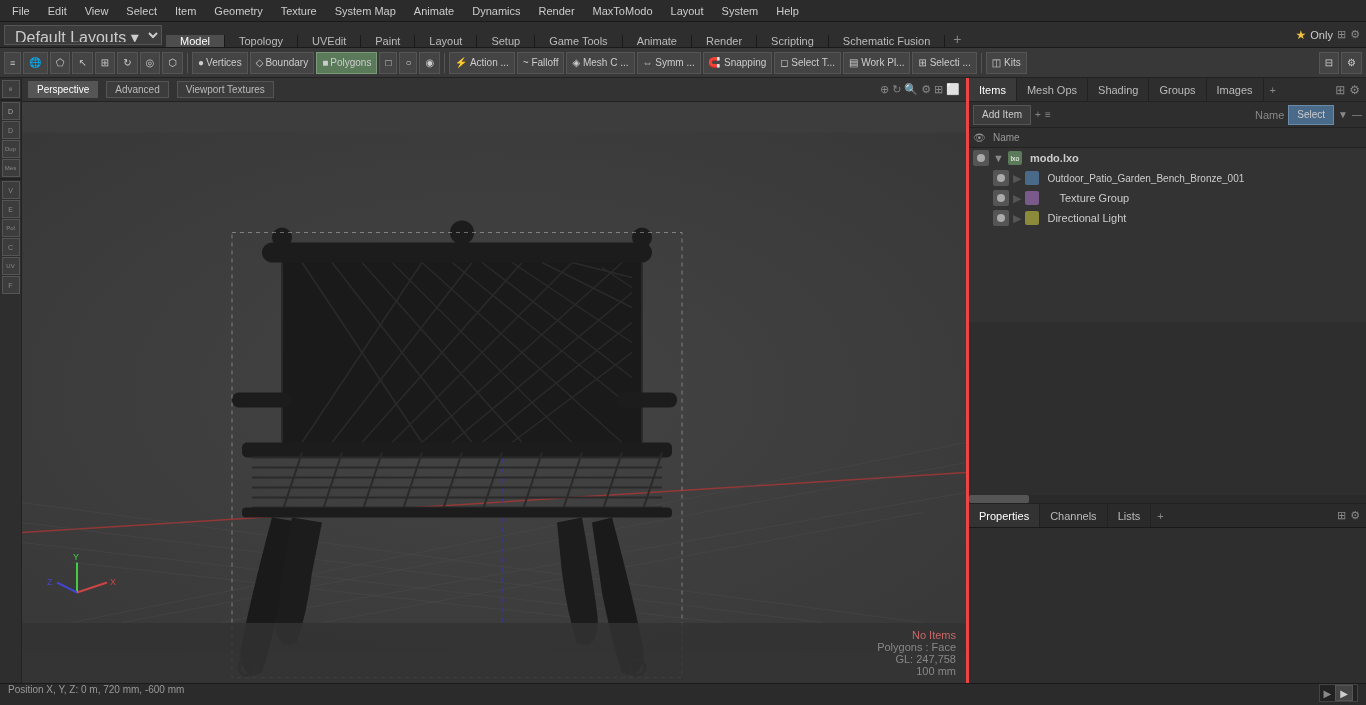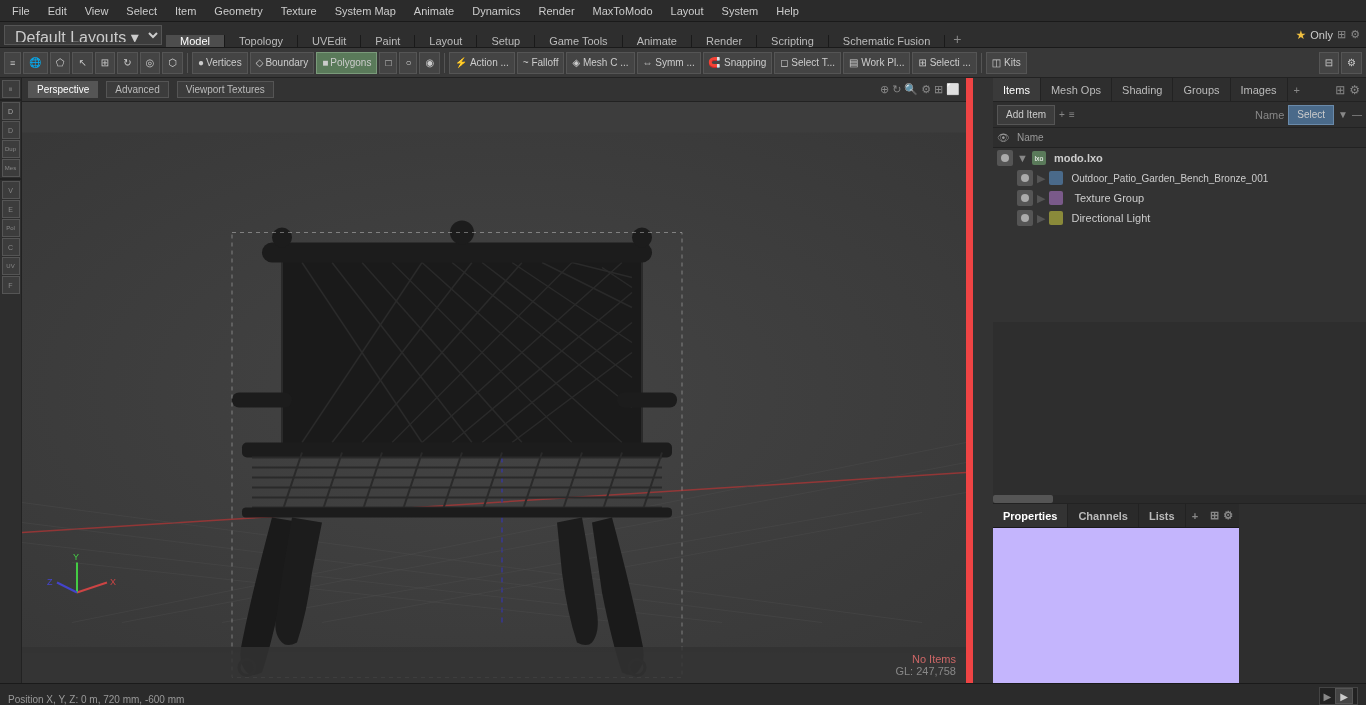--- a/index.html
+++ b/index.html
@@ -35,28 +35,28 @@
     
     #viewport-wrap { flex: 1; display: flex; flex-direction: column; }
     #viewport-header { display: flex; align-items: center; height: 24px; background: #333; border-bottom: 1px solid #222; padding: 0 6px; gap: 8px; }
     .vp-tab { padding: 2px 8px; background: #3c3c3c; border: 1px solid #555; color: #bbb; cursor: pointer; font-size: 10px; }
     .vp-tab.active { background: #555; color: #fff; }
     .vp-icons { display: flex; gap: 3px; margin-left: auto; }
     .vp-icon { color: #888; cursor: pointer; font-size: 11px; }
     #viewport { flex: 1; background: #3d3d3d; position: relative; overflow: hidden; }
 
     
-    #bottombar { display: flex; align-items: flex-end; height: 22px; background: #2b2b2b; border-top: 1px solid #1a1a1a; padding: 0 8px; gap: 4px; }
+    #bottombar { display: flex; align-items: flex-start; height: 22px; background: #2b2b2b; border-top: 1px solid #1a1a1a; padding: 0 8px; gap: 4px; }
     .pos-text { font-size: 10px; color: #999; }
     .cmd-input-wrap { display: flex; align-items: center; gap: 4px; margin-left: auto; background: #222; border: 1px solid #444; padding: 0 4px; height: 18px; }
     .cmd-input { background: transparent; border: none; color: #ccc; font-size: 10px; width: 380px; outline: none; }
     .cmd-go { background: #444; border: 1px solid #555; color: #ccc; font-size: 10px; padding: 0 4px; cursor: pointer; height: 16px; }
 
     
-    #rightpanel { width: 400px; background: #333; border-left: 7px solid #ef4444; display: flex; flex-direction: column; padding-left: 20px; }
+    #rightpanel { width: 400px; background: #333; border-left: 3px solid #ef4444; display: flex; flex-direction: column; }
     #rp-tabs { display: flex; height: 24px; background: #2e2e2e; border-bottom: 1px solid #222; }
     .rp-tab { padding: 0 10px; display: flex; align-items: center; font-size: 11px; color: #bbb; cursor: pointer; border-right: 1px solid #222; }
     .rp-tab.active { background: #3a3a3a; color: #fff; }
     .rp-tab-add { padding: 0 6px; display: flex; align-items: center; color: #888; cursor: pointer; }
 
     #rp-toolbar { display: flex; align-items: center; height: 26px; background: #2e2e2e; border-bottom: 1px solid #222; padding: 0 4px; gap: 4px; }
     .rp-tb-btn { padding: 2px 8px; background: #3c3c3c; border: 1px solid #555; color: #ccc; font-size: 10px; cursor: pointer; height: 20px; }
     .rp-tb-btn.select-btn { background: #4a6a8a; border-color: #6a8aaa; }
     .rp-tb-spacer { flex: 1; }
 
@@ -73,21 +73,21 @@
     .item-icon { width: 14px; height: 14px; margin-right: 3px; display: inline-block; }
     .item-lxo-icon { background: #6a8a6a; border-radius: 2px; font-size: 7px; display: flex; align-items: center; justify-content: center; color: #fff; }
     .item-mesh-icon { background: #5a7a9a; border-radius: 2px; }
     .item-tex-icon { background: #8a6a9a; border-radius: 2px; }
     .item-light-icon { background: #9a8a4a; border-radius: 2px; }
 
     #rp-scrollbar { height: 8px; background: #2a2a2a; }
     #rp-scrollthumb { height: 8px; width: 60px; background: #555; border-radius: 2px; }
 
     
-    #rp-bottom { height: 180px; border-top: 1px solid #222; display: flex; flex-direction: row; background: #c4b5fd; font-weight: bold; }
+    #rp-bottom { height: 180px; border-top: 1px solid #222; display: flex; flex-direction: column; background: #c4b5fd; }
     #rp-bottom-tabs { display: flex; height: 24px; background: #2a2a2a; border-bottom: 1px solid #1a1a1a; }
     .rp-bottom-tab { padding: 0 10px; display: flex; align-items: center; font-size: 11px; color: #bbb; cursor: pointer; border-right: 1px solid #222; }
     .rp-bottom-tab.active { background: #333; color: #fff; }
     .rp-bottom-tab-add { padding: 0 6px; display: flex; align-items: center; color: #888; cursor: pointer; }
     .rp-bottom-icons { margin-left: auto; display: flex; align-items: center; gap: 4px; padding: 0 6px; }
     #rp-bottom-content { flex: 1; background: #2e2e2e; }
 
     
     .grid-svg { position: absolute; top: 0; left: 0; width: 100%; height: 100%; pointer-events: none; }
   </style>
@@ -309,21 +309,23 @@
           <text x="33" y="-8" fill="#cc4444" font-size="9">X</text>
           <line x1="0" y1="0" x2="0" y2="-30" stroke="#44cc44" stroke-width="2"></line>
           <text x="-4" y="-33" fill="#44cc44" font-size="9">Y</text>
           <line x1="0" y1="0" x2="-20" y2="-10" stroke="#4444cc" stroke-width="2"></line>
           <text x="-30" y="-8" fill="#4444cc" font-size="9">Z</text>
         </g>
       </svg>
 
       <div style="position:absolute;bottom:0;right:0;width:100%;padding:6px 10px;background:rgba(50,50,50,0.85);">
         <div style="text-align:right;color:#cc6666;font-size:11px;">No Items</div>
+        <div style="text-align:right;color:#888;font-size:11px;">Polygons : Face</div>
         <div style="text-align:right;color:#888;font-size:11px;">GL: 247,758</div>
+        <div style="text-align:right;color:#888;font-size:11px;">100 mm</div>
       </div>
     </div>
   </div>
 
   <div id="rightpanel">
 
     <div id="rp-tabs">
       <div class="rp-tab active">Items</div>
       <div class="rp-tab">Mesh Ops</div>
       <div class="rp-tab">Shading</div>
@@ -376,21 +378,21 @@
         </div>
       </div>
 
       <div class="item-row" style="padding-left:24px;">
         <div class="item-vis">
             <div class="item-vis-dot"></div>
           </div>
         <div class="item-indent">
           <span class="item-arrow" style="opacity:0.4;">▶</span>
           <div class="item-icon item-tex-icon" style="width:14px;height:14px;background:#7a5a8a;border-radius:2px;display:inline-block;"></div>
-          <span style="margin-left:6px;">Texture Group</span>
+          <span style="margin-left:15px;">Texture Group</span>
         </div>
       </div>
 
       <div class="item-row" style="padding-left:24px;">
         <div class="item-vis">
             <div class="item-vis-dot"></div>
           </div>
         <div class="item-indent">
           <span class="item-arrow" style="opacity:0.4;">▶</span>
           <div class="item-icon item-light-icon" style="width:14px;height:14px;background:#8a8a3a;border-radius:2px;display:inline-block;"></div>

